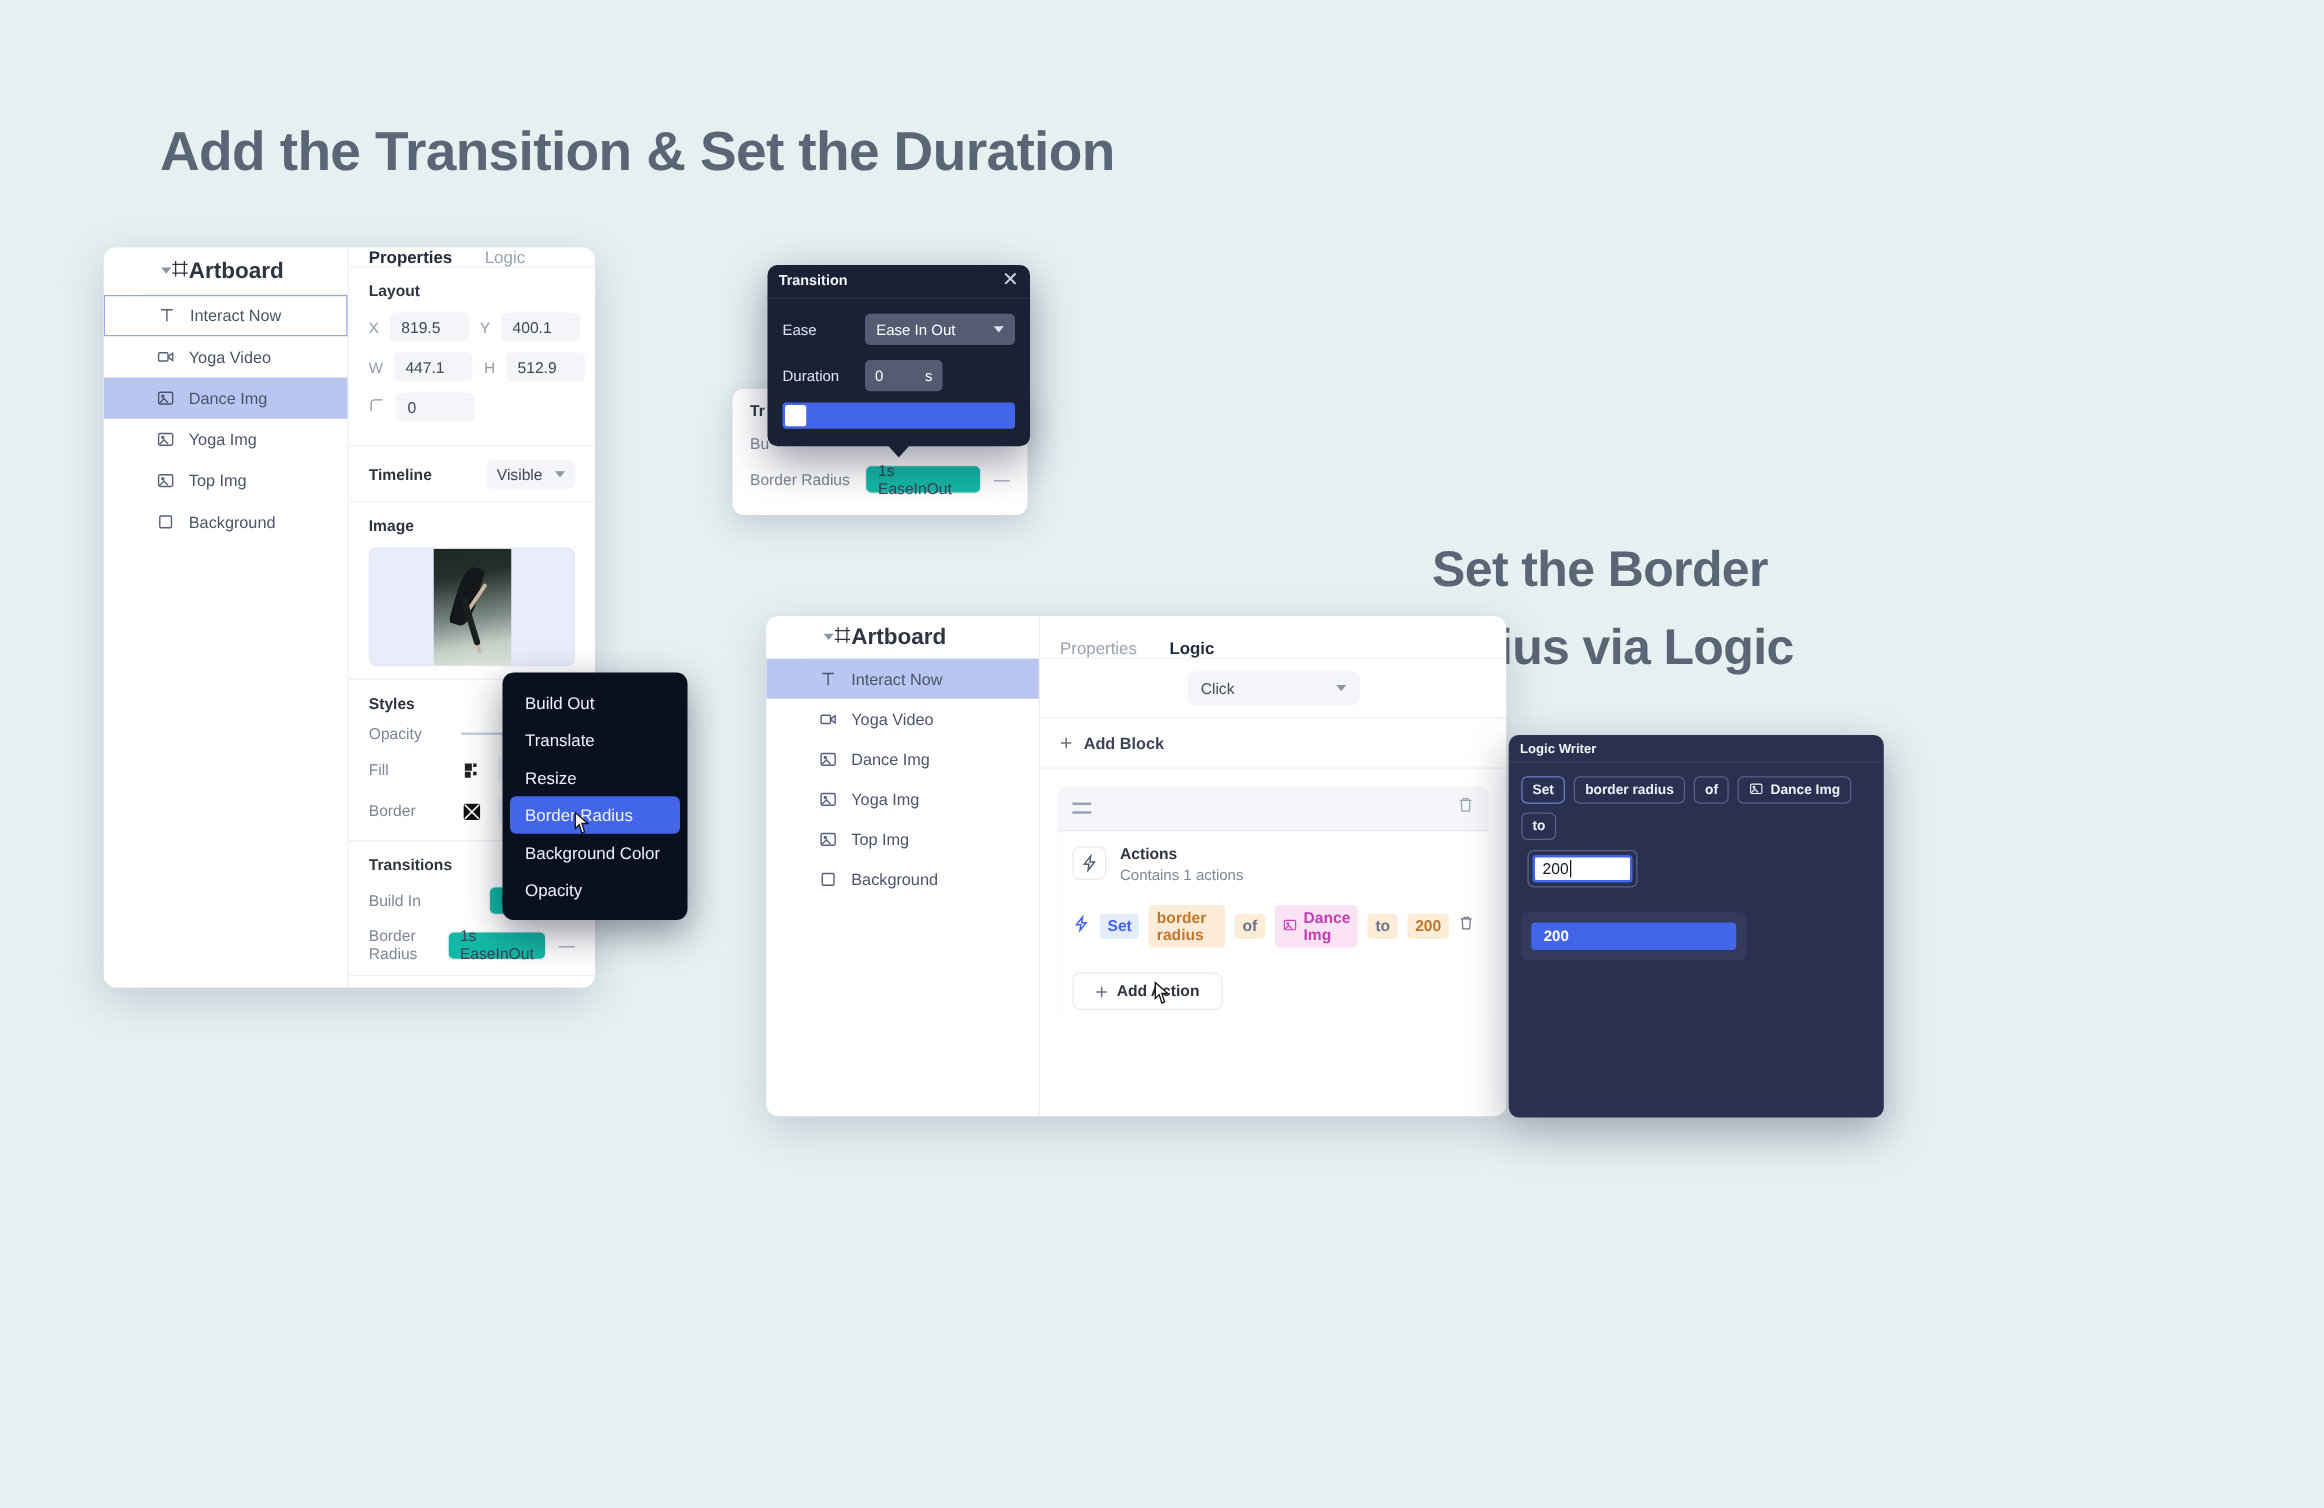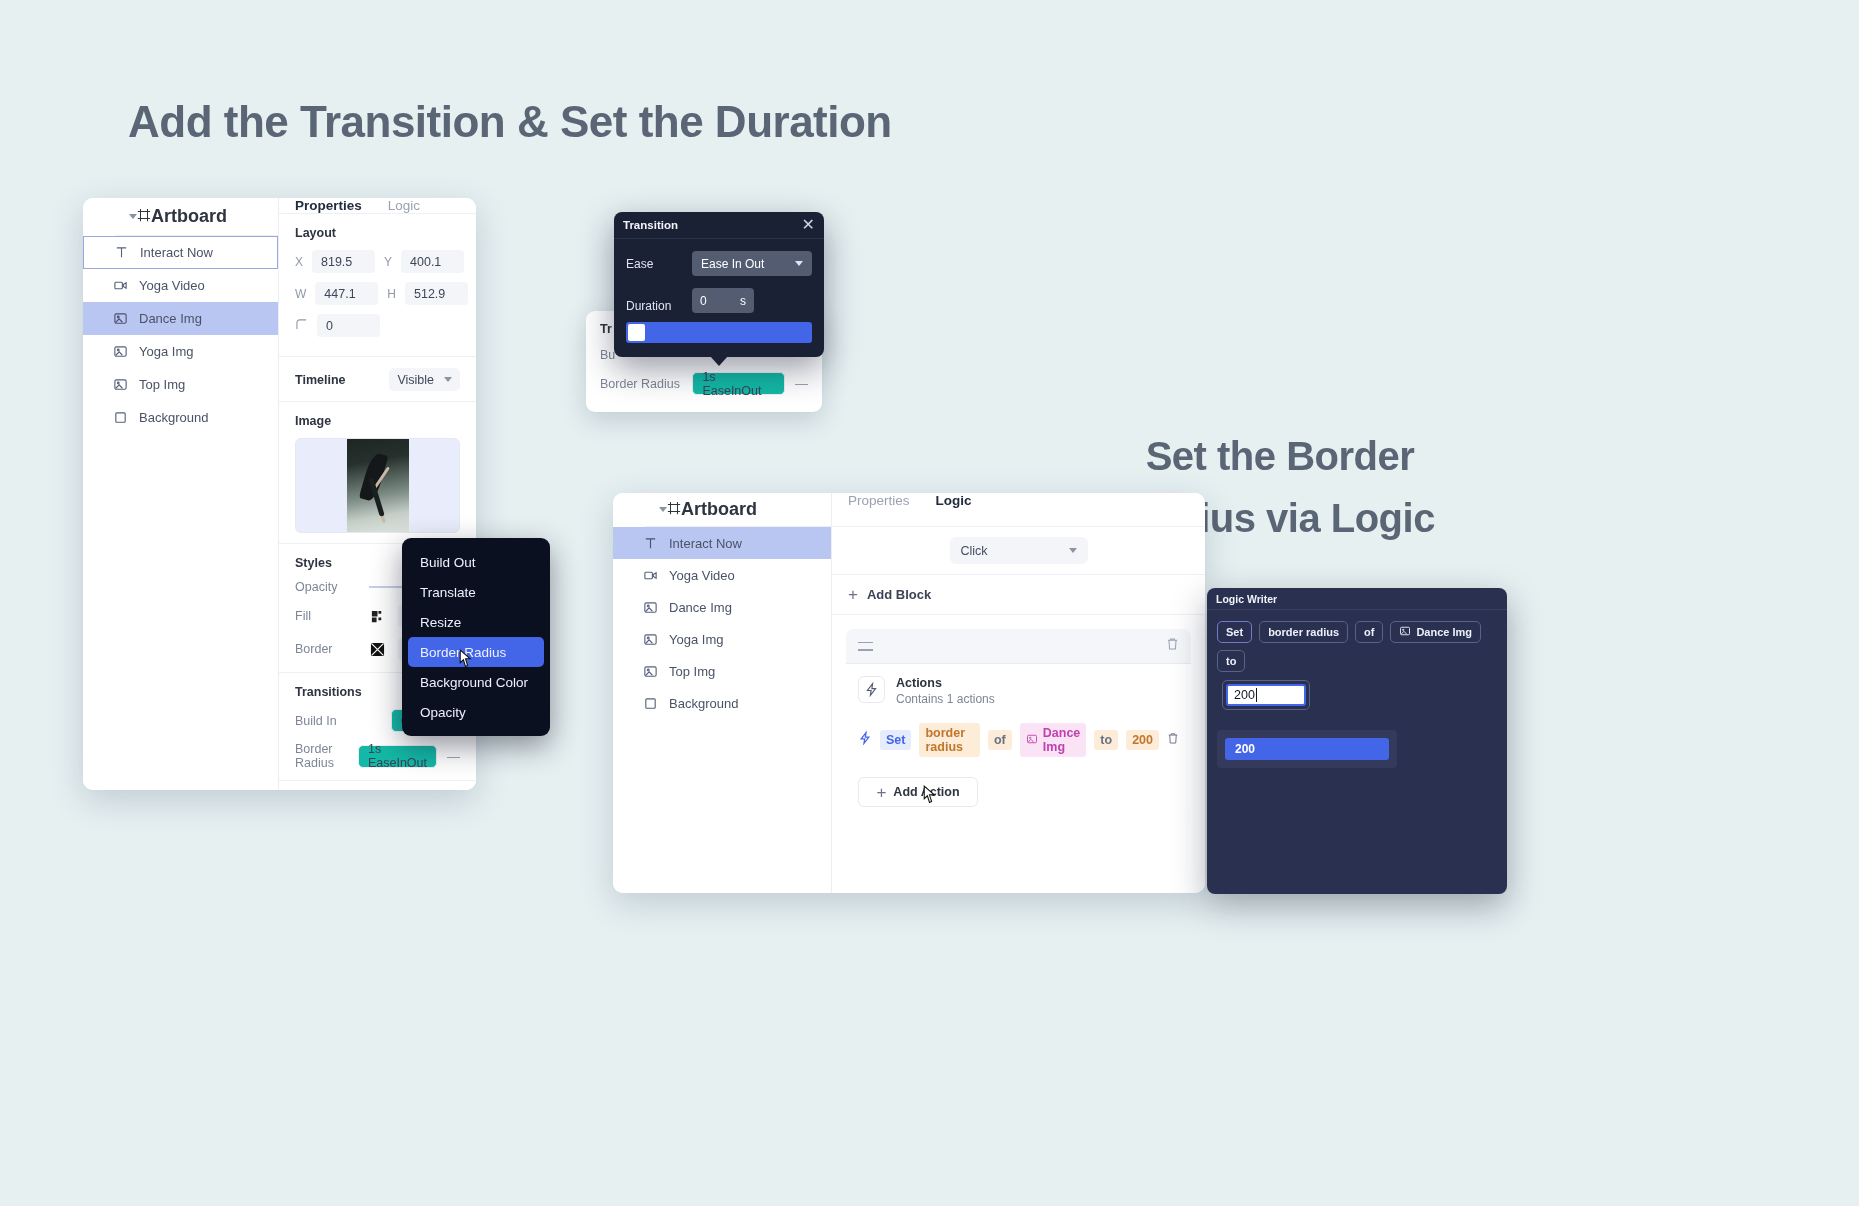--- a/index.html
+++ b/index.html
@@ -34,31 +34,31 @@
 
   .artboard-row {
     display:flex; align-items:center; 
     padding:0 14px; height:38px;
     border-bottom:1px solid #eef0f4;
     font-size:18px; font-weight:bold; color:#2e3440;margin-left:32px;
   }
   .caret { width:0;height:0;border-left:4.5px solid transparent;border-right:4.5px solid transparent;border-top:5.5px solid #8a93a3; }
   .layer {
     display:flex; align-items:center; gap:11px;
-    height:33px; padding-left:30px;
+    height:33px; padding-left:42px;
     font-size:13px; color:#4a5366;
     cursor:default;
   }
   .layer.selected { background:#b9c6f2; }
   .layer.outlined { border:1px solid #9aa7e0; background:#fff; }
   .layer .ic { width:15px; height:15px; display:inline-flex; align-items:center; justify-content:center; color:#57607a; }
   .layer .ic svg { width:15px; height:15px; display:block; }
 
   .tabs {
-    display:flex; align-items:flex-start; gap:26px;
+    display:flex; align-items:flex-end; gap:26px;
     padding:0 16px; height:38px;
     border-bottom:1px solid #eef0f4;
     font-size:13.5px;
   }
   .tab { color:#9aa2b1; }
   .tab.active { color:#222c3c; font-weight:bold; }
 
   .sec { padding:12px 16px 10px 16px; border-bottom:1px solid #eef0f4; }
   .sec-title { font-size:12.5px; font-weight:bold; color:#2e3440; margin-bottom:10px; }
   .fieldrow { display:flex; align-items:center; gap:9px; margin-bottom:9px; }
@@ -411,21 +411,21 @@
     <span class="xclose">✕</span>
   </div>
   <div class="dlg-body">
     <div class="dlg-row">
       <span class="dlg-lab">Ease</span>
       <span class="dlg-select">
         <span>Ease In Out</span>
         <span class="dncaret"></span>
       </span>
     </div>
-    <div class="dlg-row" style="margin-bottom:9px;align-items:flex-end;">
+    <div class="dlg-row" style="margin-bottom:9px;">
       <span class="dlg-lab">Duration</span>
       <span class="dlg-num">
         <span>0</span>
         <span>s</span>
       </span>
     </div>
     <div class="track">
       <span class="thumb"></span>
     </div>
   </div>

